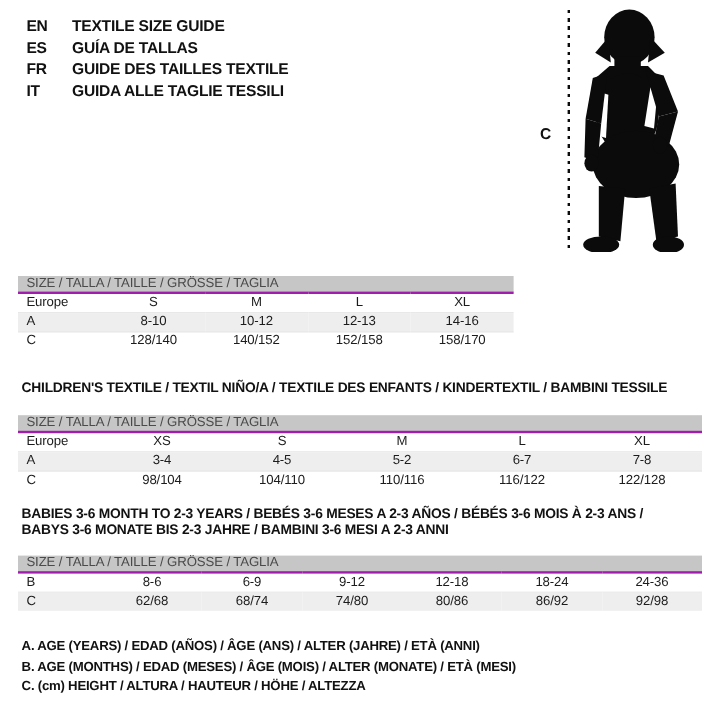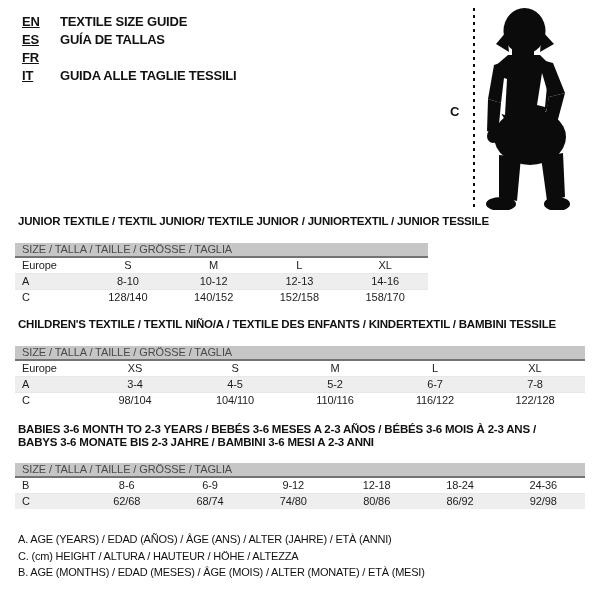--- a/index.html
+++ b/index.html
@@ -16,21 +16,21 @@
   body{
     position:relative;
     background:#ffffff;
     font-family:"Liberation Sans","DejaVu Sans",sans-serif;
     color:var(--ink);
     overflow:hidden;
   }
   
   .lang-list{position:absolute;top:13px;left:22px;}
   .lang-row{display:flex;line-height:18px;font-size:13px;font-weight:bold;letter-spacing:-0.2px;color:var(--title);}
-  .lang-code{width:38px;flex:0 0 38px;text-decoration:underline;}
+  .lang-code{width:38px;flex:0 0 38px;}
   
   .figure{position:absolute;top:5px;left:440px;width:160px;height:207px;}
   .measure-line{
     position:absolute;left:33px;top:3px;height:202px;width:2px;
     background:repeating-linear-gradient(to bottom,var(--silhouette) 0 3px,transparent 3px 7px);
   }
   .measure-label{position:absolute;left:10px;top:99px;font-size:13px;font-weight:bold;color:var(--title);}
   .baby-svg{position:absolute;left:45px;top:0;}
   
   .table-section{position:absolute;left:15px;}
@@ -39,47 +39,48 @@
   #sec-2{top:423px;width:570px;}
   .table-title{margin-left:3px;font-size:11.5px;font-weight:bold;letter-spacing:-0.2px;line-height:13px;color:var(--title);white-space:nowrap;}
   #sec-0 .size-table{margin-top:15px;width:413px;}
   #sec-1 .size-table{margin-top:15px;width:570px;}
   #sec-2 .size-table{margin-top:14px;width:570px;}
   .size-table{border-collapse:collapse;table-layout:fixed;}
   .size-table th.size-header{
     background:var(--header-bg);color:var(--header-fg);
     font-size:11px;font-weight:normal;letter-spacing:-0.1px;
     text-align:left;padding:0 0 0 7px;height:13px;line-height:13px;
-    border-bottom:2px solid #737373;
+    border-bottom:2px solid #a21caf;
   }
   .size-table td{
     font-size:11px;letter-spacing:-0.1px;height:15px;line-height:15px;
     text-align:center;padding:0;color:var(--ink);
   }
   .size-table td.row-label{text-align:left;padding-left:7px;}
   .size-table tbody tr:nth-child(even){background:var(--alt-bg);}
   .size-table tbody tr:not(:last-child) td{border-bottom:1px solid var(--rule);}
   
   .footnotes{position:absolute;top:531px;left:18px;}
-  .footnote{font-size:11px;font-weight:normal;letter-spacing:-0.2px;line-height:16.5px;color:var(--title);}
+  .footnote{font-size:11px;font-weight:bold;letter-spacing:-0.2px;line-height:16.5px;color:var(--title);}
 </style>
 </head>
 <body>
 
 <div class="lang-list" id="langList">
     <div class="lang-row">
       <span class="lang-code">EN</span>
       <span class="lang-label">TEXTILE SIZE GUIDE</span>
     </div>
     <div class="lang-row">
       <span class="lang-code">ES</span>
       <span class="lang-label">GUÍA DE TALLAS</span>
     </div>
     <div class="lang-row">
       <span class="lang-code">FR</span>
+      <span class="lang-label">GUIDE DES TAILLES TEXTILE</span>
     </div>
     <div class="lang-row">
       <span class="lang-code">IT</span>
       <span class="lang-label">GUIDA ALLE TAGLIE TESSILI</span>
     </div>
   </div>
 
 <div class="figure">
   <span class="measure-label">C</span>
   <div class="measure-line"></div>
@@ -104,23 +105,20 @@
       <ellipse cx="65" cy="116" rx="6" ry="7"></ellipse>
       <polygon points="14,150 36,152 32,196 14,192"></polygon>
       <polygon points="56,152 78,148 80,192 62,196"></polygon>
       <ellipse cx="16" cy="199" rx="15" ry="7"></ellipse>
       <ellipse cx="72" cy="199" rx="13" ry="7"></ellipse>
     </g>
   </svg>
 </div>
 
 <section class="table-section" id="sec-0">
-    <div class="table-title">
-      <div class="title-line">JUNIOR TEXTILE / TEXTIL JUNIOR/ TEXTILE JUNIOR / JUNIORTEXTIL / JUNIOR TESSILE</div>
-    </div>
     <table class="size-table">
       <colgroup>
         <col style="width: 70px;">
         <col>
         <col>
         <col>
         <col>
       </colgroup>
       <thead>
         <tr>
@@ -236,15 +234,15 @@
           <td>80/86</td>
           <td>86/92</td>
           <td>92/98</td>
         </tr>
       </tbody>
     </table>
   </section>
 
 <div class="footnotes" id="footnotes">
     <div class="footnote">A. AGE (YEARS) / EDAD (AÑOS) / ÂGE (ANS) / ALTER (JAHRE) / ETÀ (ANNI)</div>
+    <div class="footnote">B. AGE (MONTHS) / EDAD (MESES) / ÂGE (MOIS) / ALTER (MONATE) / ETÀ (MESI)</div>
     <div class="footnote">C. (cm) HEIGHT / ALTURA / HAUTEUR / HÖHE / ALTEZZA</div>
-    <div class="footnote">B. AGE (MONTHS) / EDAD (MESES) / ÂGE (MOIS) / ALTER (MONATE) / ETÀ (MESI)</div>
   </div>
 
 </body></html>

